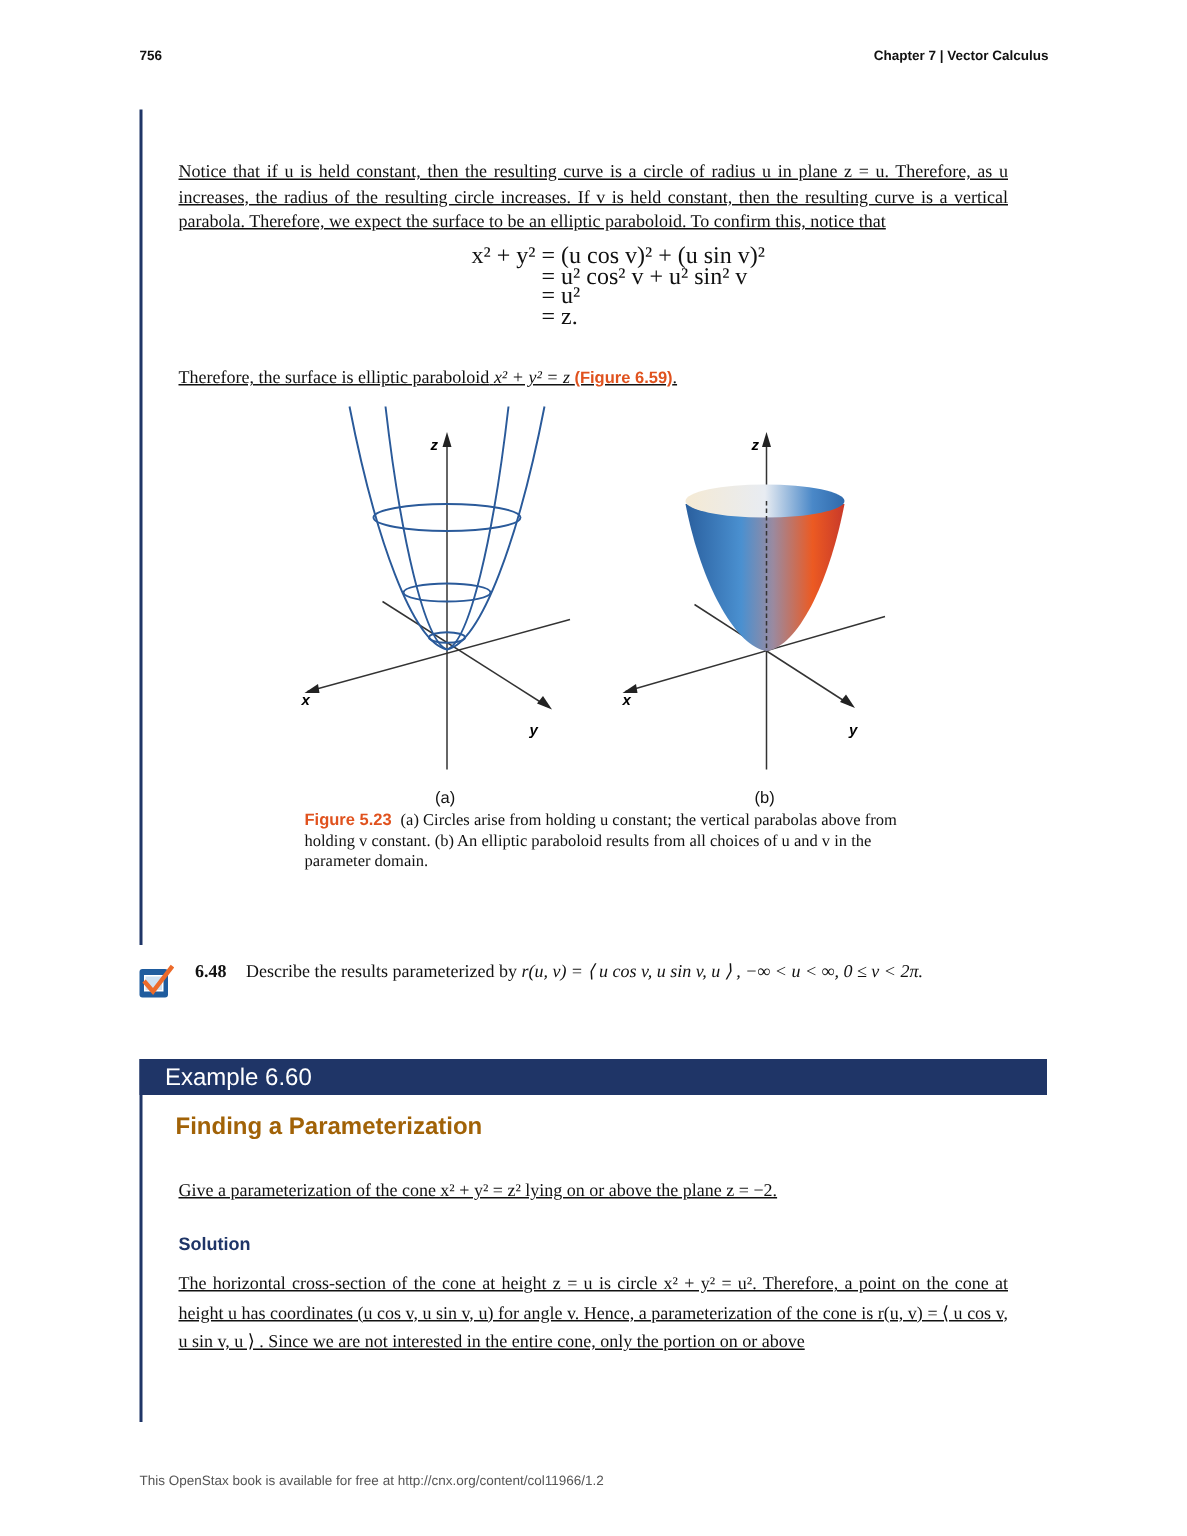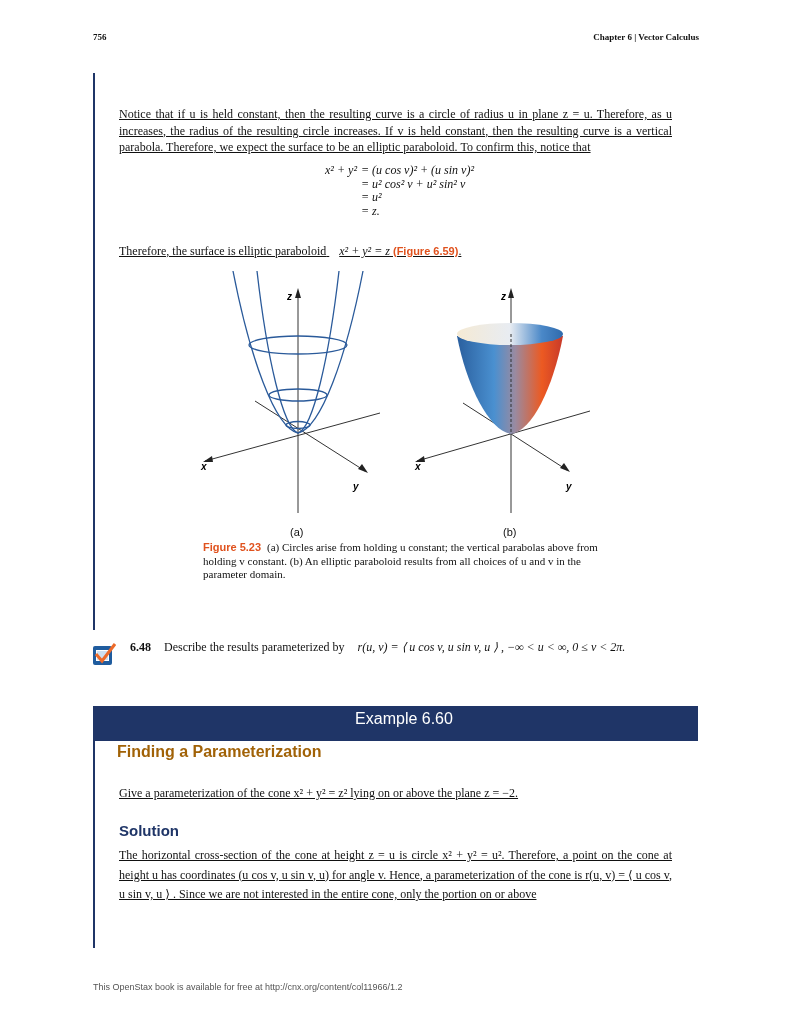--- a/index.html
+++ b/index.html
@@ -1,43 +1,43 @@
 <!DOCTYPE html>
 <html><head>
 <meta charset="utf-8">
 <style>
   html, body { margin: 0; padding: 0; background: #ffffff; }
   body { width: 791px; height: 1024px; position: relative; overflow: hidden; font-family: "Liberation Serif", serif; color: #111; }
-  .hdr { position: absolute; top: 32px; font-family: Liberation Serif, serif; font-size: 9px; font-weight: bold; color: #111; }
+  .hdr { position: absolute; top: 32px; font-family: Liberation Sans, sans-serif; font-size: 9px; font-weight: bold; color: #111; }
   .hdr-left { left: 93px; }
   .hdr-right { right: 92px; }
   .sidebar-line { position: absolute; left: 93px; width: 2px; background: #1f3567; }
   .p { position: absolute; left: 119px; width: 553px; font-size: 12px; line-height: 16.5px; text-align: justify; text-decoration: underline; }
-  .m { font-style: italic; margin-left: 10px; }
-  .eq { position: absolute; left: 300px; font-size: 12px; line-height: 13.5px; font-style: italic; }
+  .m { font-style: italic; }
+  .eq { position: absolute; left: 300px; font-size: 16px; line-height: 13.5px; }
   .eq-row { display: flex; }
   .eq-l { width: 57px; text-align: right; padding-right: 4px; }
   .orange { color: #e0521e; font-family: "Liberation Sans", sans-serif; font-weight: bold; font-size: 11px; font-style: normal; }
   .fig { position: absolute; top: 268px; left: 195px; }
   .sub-label { position: absolute; font-family: "Liberation Sans", sans-serif; font-size: 11px; }
   .caption { position: absolute; left: 203px; top: 541px; width: 395px; font-size: 11px; line-height: 13.5px; }
   .caption .fignum { color: #e0521e; font-family: "Liberation Sans", sans-serif; font-weight: bold; margin-right: 6px; }
   .checkpoint { position: absolute; left: 92px; top: 642px; width: 24px; height: 24px; }
   .cp-text { position: absolute; left: 130px; top: 640px; font-size: 12px; white-space: nowrap; }
   .cp-num { font-weight: bold; margin-right: 10px; }
-  .example-bar { position: absolute; left: 93px; top: 706px; width: 605px; height: 35px; background: #1f3567; color: #fff; font-family: "Liberation Sans", sans-serif; font-size: 16px; line-height: 25px; padding-left: 17px; box-sizing: border-box; text-align: center; }
+  .example-bar { position: absolute; left: 93px; top: 706px; width: 605px; height: 24px; background: #1f3567; color: #fff; font-family: "Liberation Sans", sans-serif; font-size: 16px; line-height: 25px; padding-left: 17px; box-sizing: border-box; }
   .ex-title { position: absolute; left: 117px; top: 743px; font-family: "Liberation Sans", sans-serif; font-weight: bold; font-size: 16px; color: #a16207; }
-  .sol-title { position: absolute; left: 119px; top: 822px; font-family: "Liberation Sans", sans-serif; font-weight: bold; font-size: 15px; color: #1f3567; }
+  .sol-title { position: absolute; left: 119px; top: 822px; font-family: "Liberation Sans", sans-serif; font-weight: bold; font-size: 12px; color: #1f3567; }
   .footer { position: absolute; left: 93px; top: 982px; font-family: "Liberation Sans", sans-serif; font-size: 9px; color: #555; text-align: center; }
 </style>
 </head>
 <body>
 
 <div class="hdr hdr-left">756</div>
-<div class="hdr hdr-right">Chapter 6 | Vector Calculus</div>
+<div class="hdr hdr-right">Chapter 7 | Vector Calculus</div>
 
 <div class="sidebar-line" style="top:73px;height:557px;"></div>
 <div class="sidebar-line" style="top:706px;height:242px;"></div>
 
 <div class="p" style="top:106px;">Notice that if u is held constant, then the resulting curve is a circle of radius u in plane z = u. Therefore, as u increases, the radius of the resulting circle increases. If v is held constant, then the resulting curve is a vertical parabola. Therefore, we expect the surface to be an elliptic paraboloid. To confirm this, notice that</div>
 
 <div class="eq" style="top:164px;">
   <div class="eq-row">
       <span class="eq-l">x² + y²</span>
       <span>= (u cos v)² + (u sin v)²</span>

